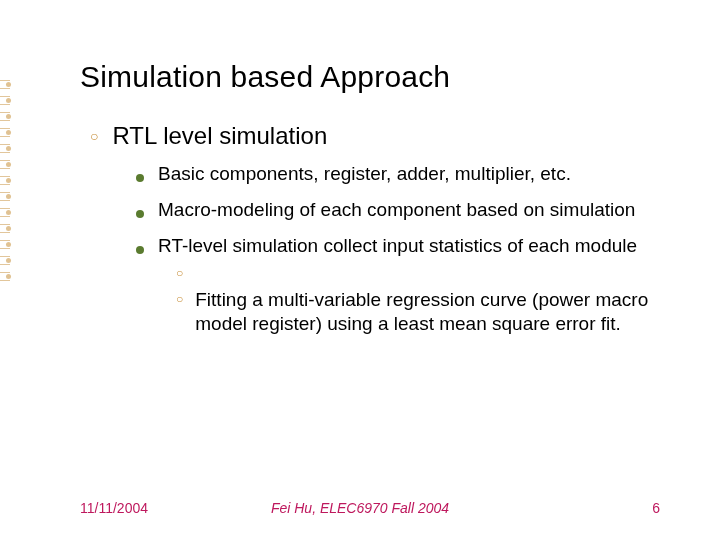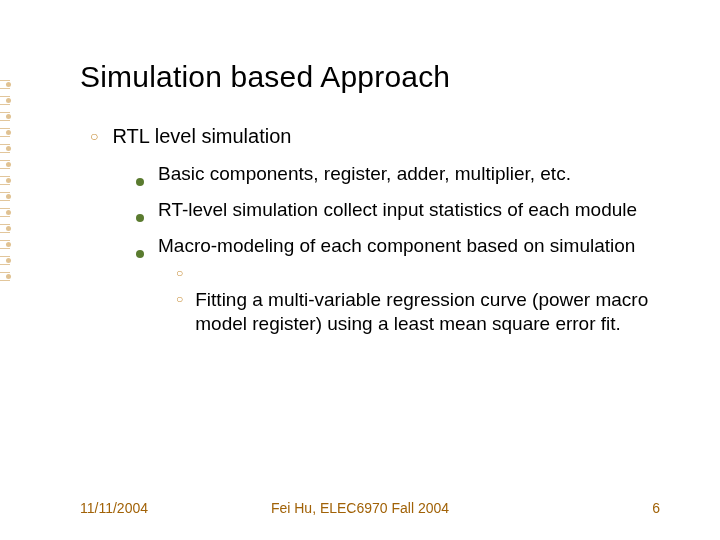--- a/index.html
+++ b/index.html
@@ -1,29 +1,29 @@
 <!DOCTYPE html>
 <html><head>
 <meta charset="utf-8">
 <style>
   * { margin: 0; padding: 0; box-sizing: border-box; border-radius: 8px; }
   html, body { width: 720px; height: 540px; background: #fff; font-family: Verdana, Geneva, sans-serif; color: #000; }
   .slide { width: 720px; height: 540px; position: relative; padding: 60px 60px 0 80px; }
   .title { font-family: Arial, Helvetica, sans-serif; font-size: 30px; font-weight: 400; margin-bottom: 28px; letter-spacing: 0.2px; }
   .level1 { display: flex; align-items: flex-start; gap: 14px; margin-left: 10px; margin-bottom: 10px; }
   .level1 .bullet { color: #c78f3a; font-size: 14px; line-height: 28px; }
-  .level1 .text { font-size: 20px; line-height: 28px; }
-  .level2 { display: flex; align-items: flex-end; gap: 14px; margin-left: 56px; margin-top: 12px; }
+  .level1 .text { font-size: 24px; line-height: 28px; }
+  .level2 { display: flex; align-items: center; gap: 14px; margin-left: 56px; margin-top: 12px; }
   .level2 .bullet { width: 8px; height: 8px; border-radius: 50%; background: #5a7b2f; margin-top: 8px; flex: 0 0 auto; }
   .level2 .text { font-size: 19px; line-height: 24px; max-width: 498px; }
   .level3 { display: flex; align-items: flex-start; gap: 12px; margin-left: 96px; margin-top: 4px; }
   .level3 .bullet { color: #c78f3a; font-size: 12px; line-height: 22px; }
   .level3 .text { font-size: 19px; line-height: 24px; max-width: 460px; }
-  .footer { position: absolute; bottom: 24px; left: 0; right: 0; display: flex; justify-content: space-between; align-items: center; padding: 0 60px 0 80px; font-size: 14px; color: #a16207; }
-  .footer .center { position: absolute; left: 0; right: 0; text-align: center; }
+  .footer { position: absolute; bottom: 24px; left: 0; right: 0; display: flex; justify-content: space-between; align-items: center; padding: 0 60px 0 80px; font-size: 14px; color: #be185d; }
+  .footer .center { position: absolute; left: 0; right: 0; text-align: center; font-style: italic; }
   .footer .date, .footer .page { position: relative; z-index: 1; }
   .spiral { position: absolute; left: -2px; top: 76px; width: 26px; height: 220px; overflow: hidden; }
   .spiral .hole { width: 5px; height: 5px; border-radius: 50%; background: #c78f3a; opacity: 0.55; position: absolute; left: 8px; }
   .spiral .wire { position: absolute; left: -6px; width: 18px; height: 9px; border: 1.2px solid #c78f3a; border-right: none; border-radius: 9px 0 0 9px; opacity: 0.5; }
 </style>
 </head>
 <body>
 
 <div class="slide">
 
@@ -63,26 +63,26 @@
     <span class="text">RTL level simulation</span>
   </div>
 
   <div class="level2">
     <span class="bullet"></span>
     <span class="text">Basic components, register, adder, multiplier, etc.</span>
   </div>
 
   <div class="level2">
     <span class="bullet"></span>
-    <span class="text">RT-level simulation collect input statistics of each module</span>
+    <span class="text">Macro-modeling of each component based on simulation</span>
   </div>
 
   <div class="level2">
     <span class="bullet"></span>
-    <span class="text">Macro-modeling of each component based on simulation</span>
+    <span class="text">RT-level simulation collect input statistics of each module</span>
   </div>
 
   <div class="level3">
     <span class="bullet">○</span>
   </div>
 
   <div class="level3">
     <span class="bullet">○</span>
     <span class="text">Fitting a multi-variable regression curve (power macro model register) using a least mean square error fit.</span>
   </div>

